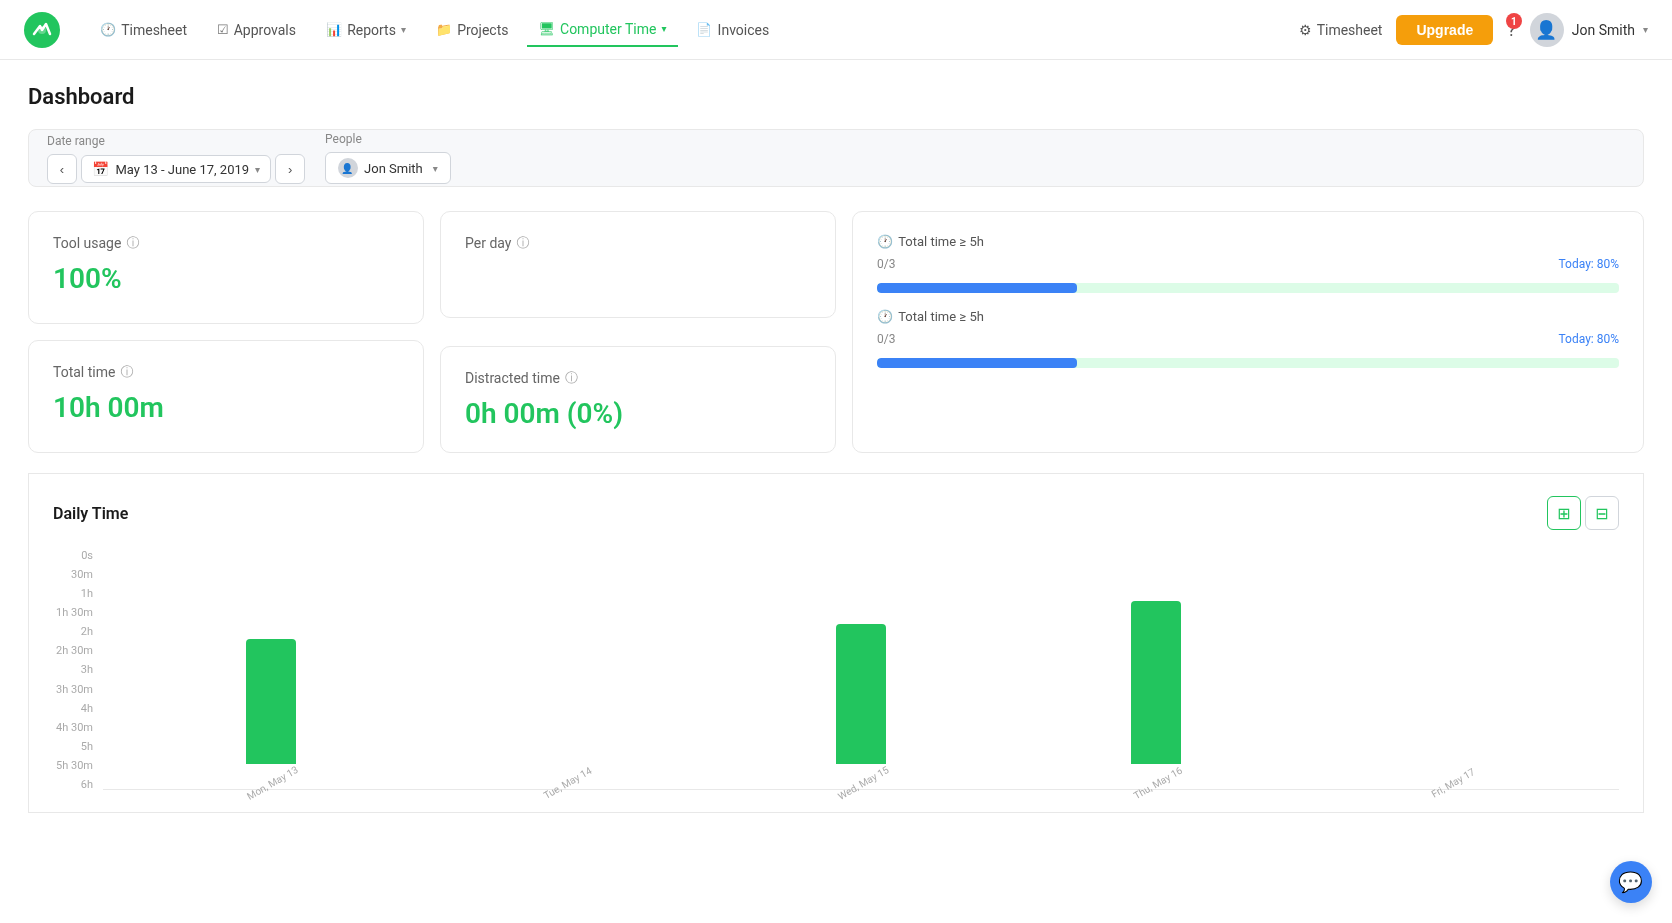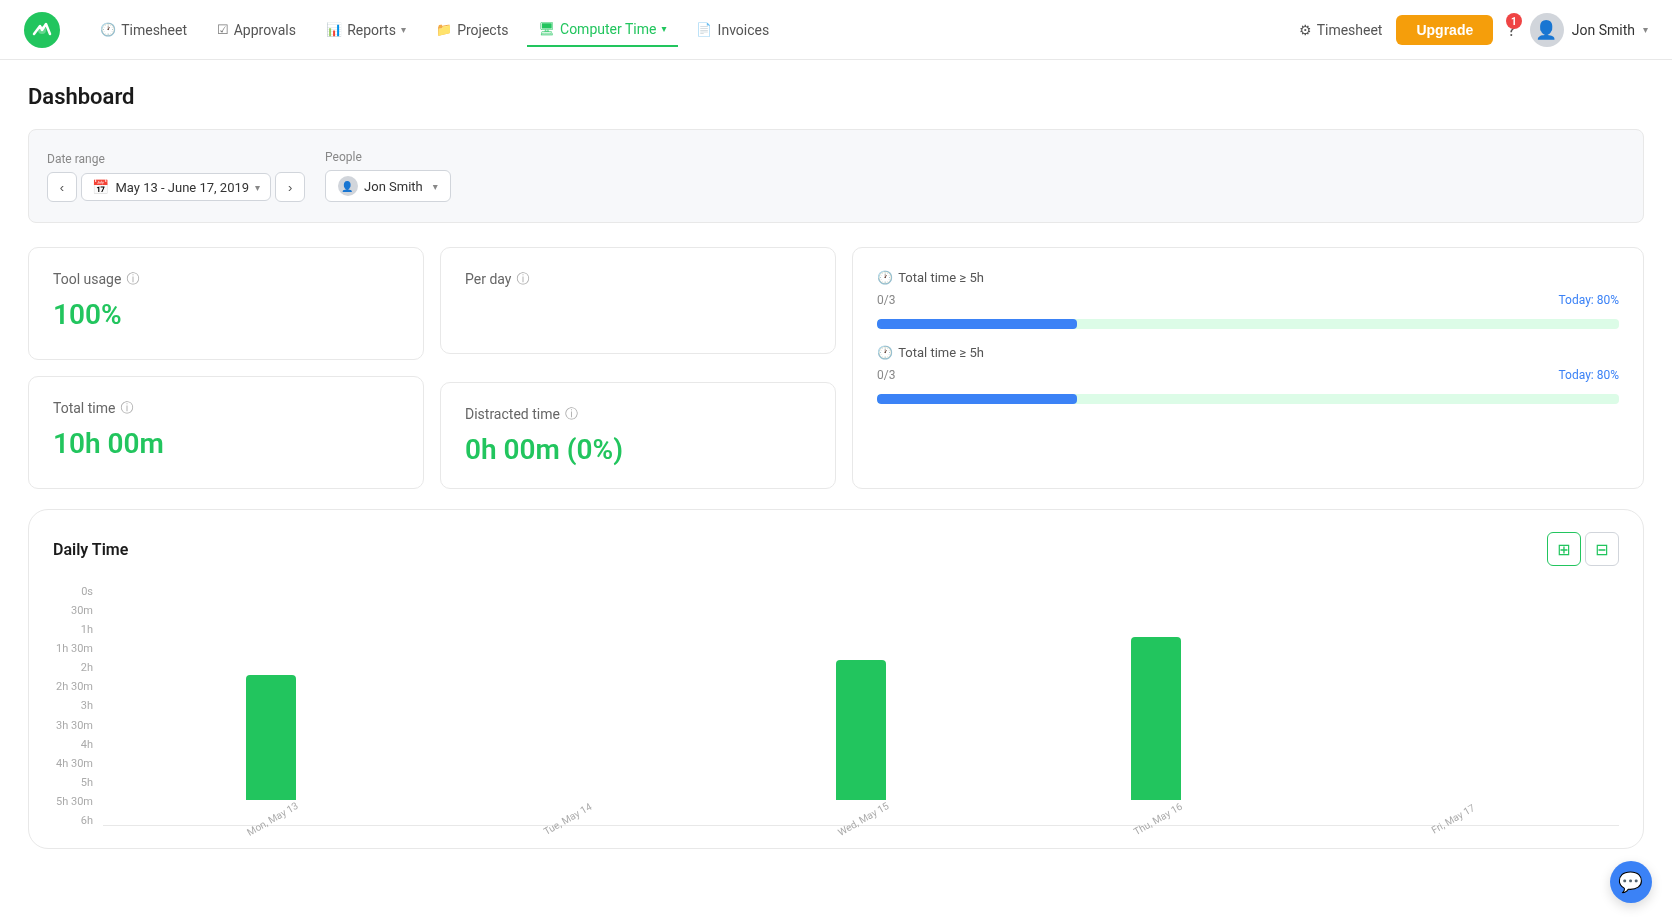--- a/index.html
+++ b/index.html
@@ -38,21 +38,21 @@
     }
     .settings-link { display: flex; align-items: center; gap: 5px; color: #555; cursor: pointer; font-size: 14px; }
 
     
     .page { padding: 24px 28px; }
     .page-title { font-size: 22px; font-weight: 600; color: #1a1a1a; margin-bottom: 20px; }
 
     
     .filter-bar {
       background: #f7f8fa; border: 1px solid #e8e8e8; border-radius: 8px;
-      padding: 20px 18px; display: flex; align-items: flex-end; gap: 20px; margin-bottom: 24px;
+      padding: 2px 18px; display: flex; align-items: flex-end; gap: 20px; margin-bottom: 24px;
     }
     .filter-group { display: flex; flex-direction: column; gap: 6px; }
     .filter-label { font-size: 12px; color: #888; }
     .date-range-selector {
       display: flex; align-items: center; gap: 6px; border: 1px solid #d1d5db;
       border-radius: 6px; background: #fff; padding: 5px 10px; cursor: pointer;
     }
     .date-range-selector .cal-icon { color: #777; font-size: 14px; }
     .date-range-selector .date-text { font-size: 13px; color: #333; }
     .date-nav-btn {
@@ -92,21 +92,21 @@
     .goal-header { display: flex; justify-content: space-between; align-items: center; }
     .goal-title { font-size: 13px; color: #555; display: flex; align-items: center; gap: 5px; }
     .goal-ratio { font-size: 12px; color: #888; }
     .goal-today { font-size: 12px; color: #3b82f6; }
     .goal-progress-bg { background: #dcfce7; border-radius: 4px; height: 10px; overflow: hidden; }
     .goal-progress-fill { background: #3b82f6; height: 100%; border-radius: 4px; }
     .see-more { text-align: center; color: #3b82f6; cursor: pointer; font-size: 13px; padding-top: 4px; }
 
     
     .daily-section {
-      border: 1px solid #e8e8e8; border-radius: 20px; padding: 22px 24px;
+      border: 1px solid #e8e8e8; border-radius: 0; padding: 22px 24px;
       background: #fff;
     }
     .daily-header { display: flex; justify-content: space-between; align-items: center; margin-bottom: 20px; }
     .daily-title { font-size: 16px; font-weight: 600; color: #1a1a1a; }
     .view-toggle { display: flex; gap: 4px; }
     .view-btn {
       width: 34px; height: 34px; border: 1px solid #d1d5db; border-radius: 6px;
       display: flex; align-items: center; justify-content: center; cursor: pointer;
       color: #22c55e; background: #fff; font-size: 16px;
     }

